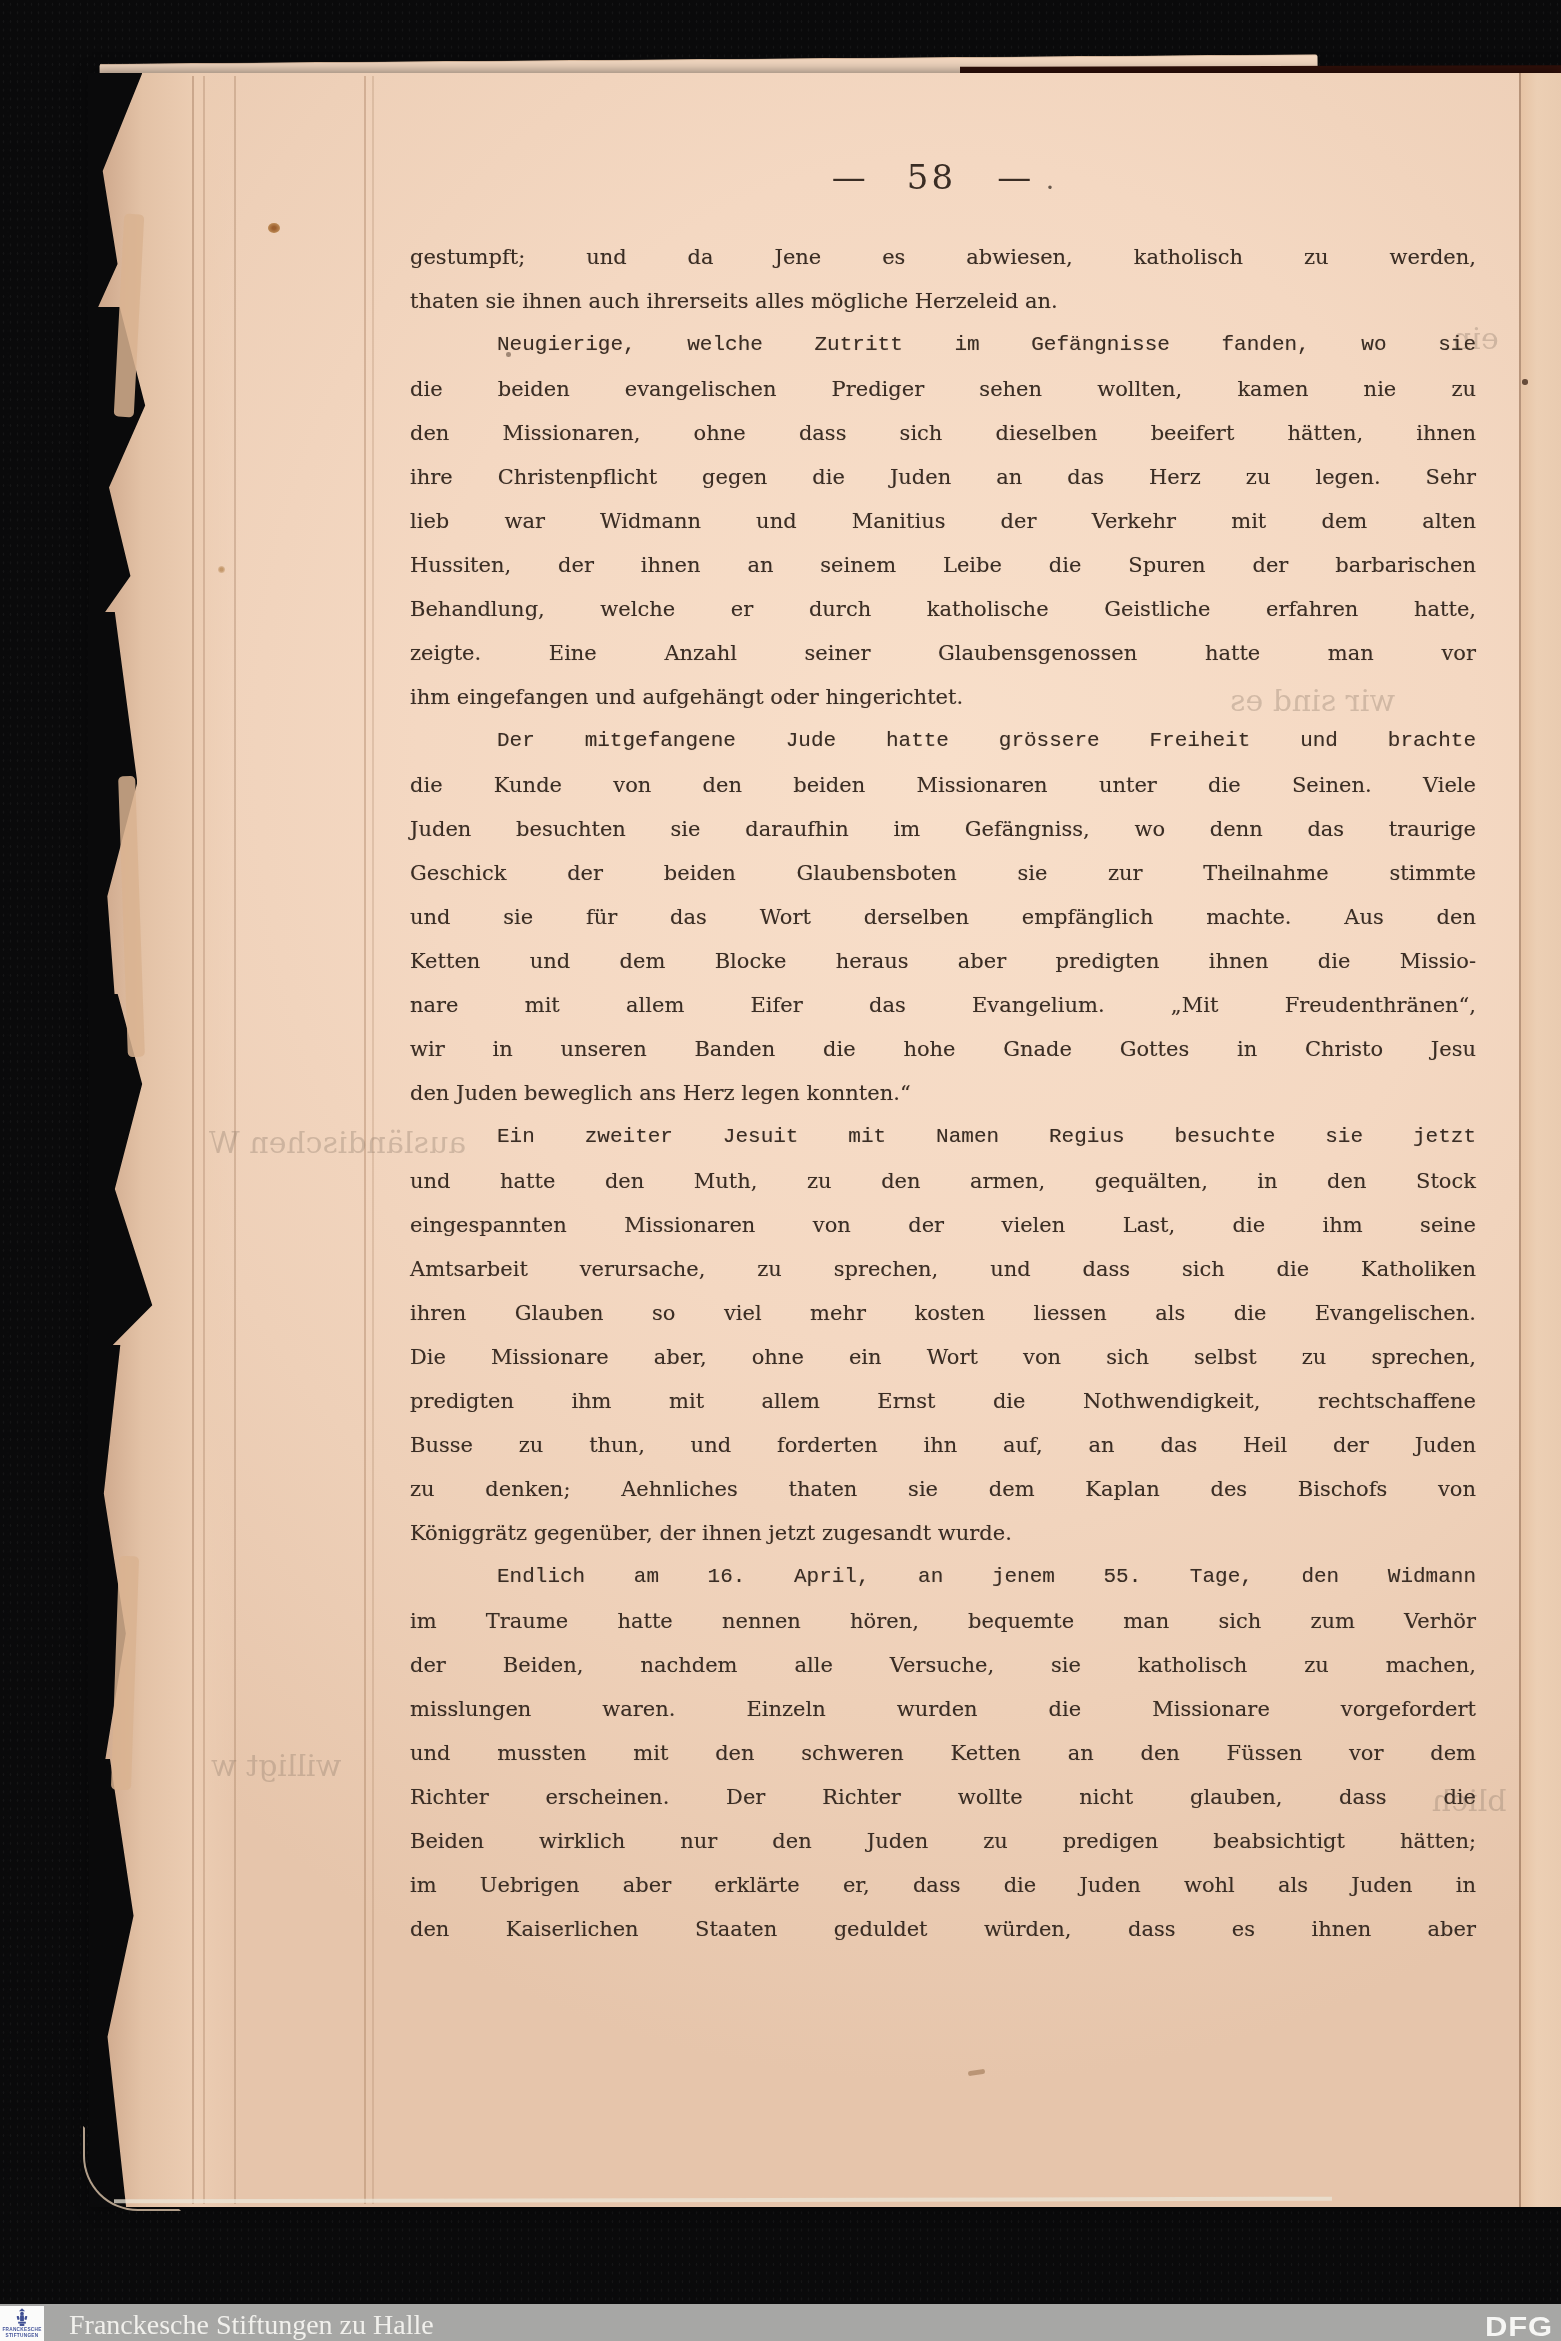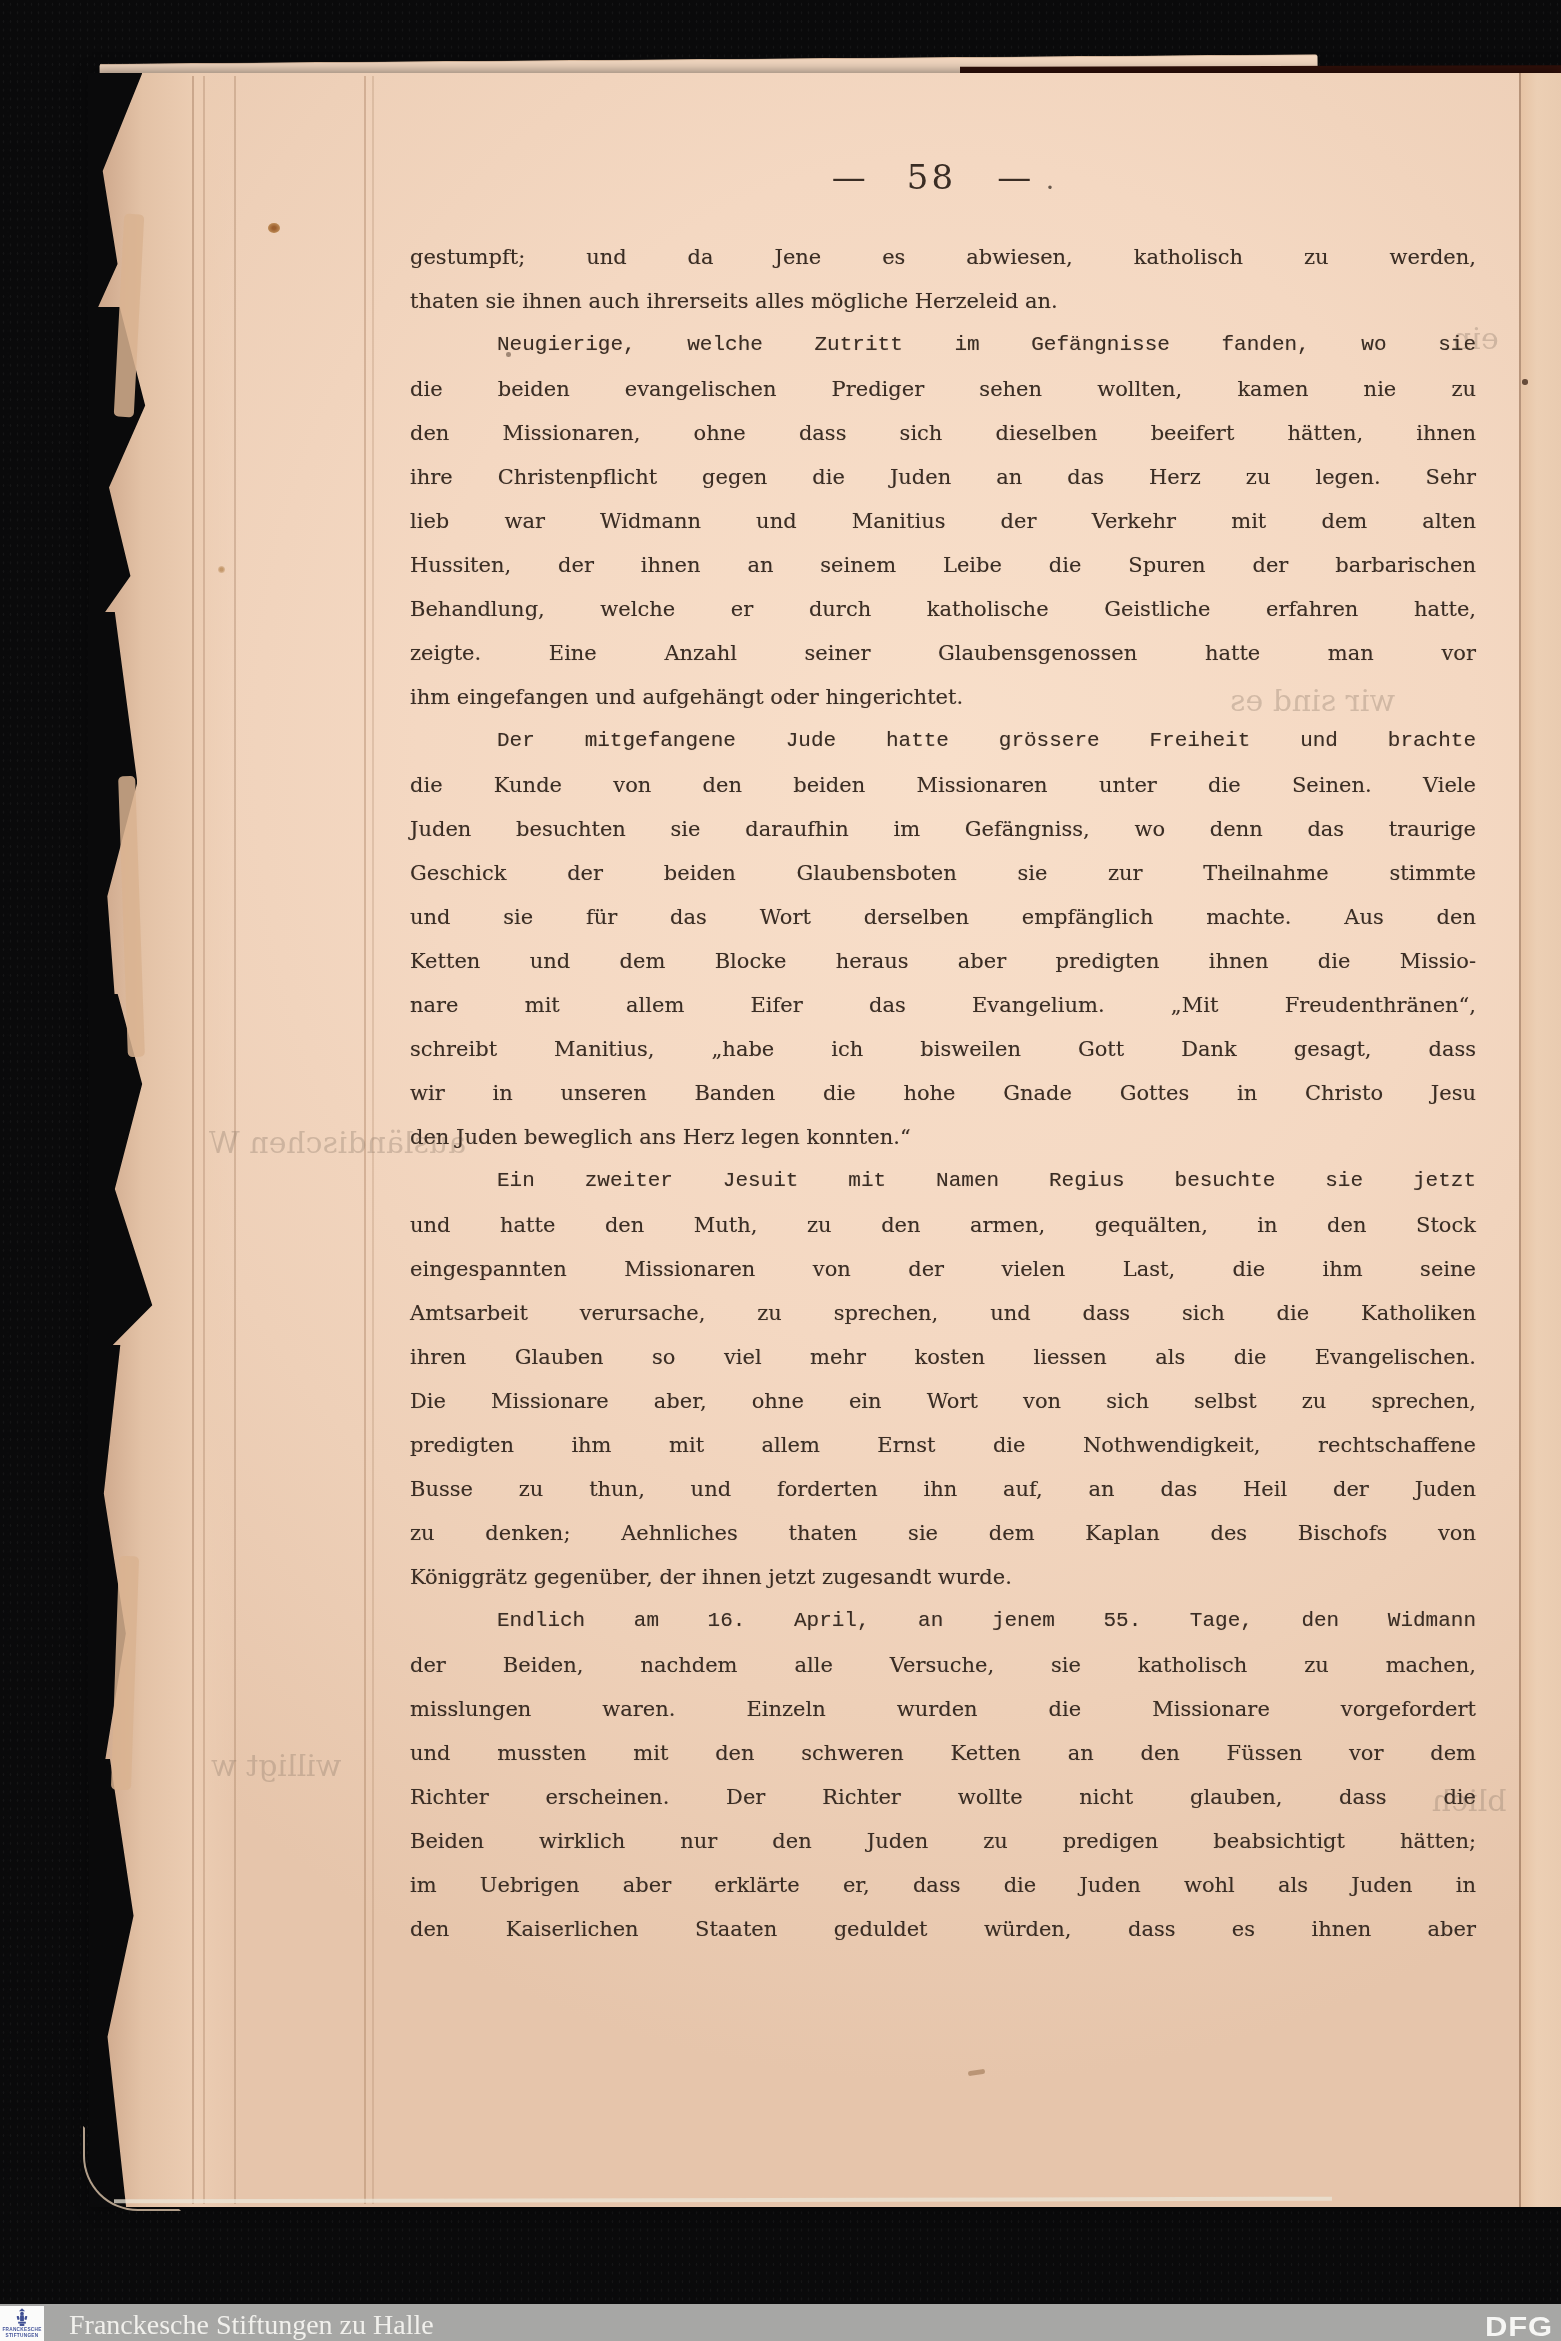--- a/index.html
+++ b/index.html
@@ -180,34 +180,34 @@
       <div class="line">Behandlung, welche er durch katholische Geistliche erfahren hatte,</div>
       <div class="line">zeigte. Eine Anzahl seiner Glaubensgenossen hatte man vor</div>
       <div class="line end">ihm eingefangen und aufgehängt oder hingerichtet.</div>
       <div class="line indent">Der mitgefangene Jude hatte grössere Freiheit und brachte</div>
       <div class="line">die Kunde von den beiden Missionaren unter die Seinen. Viele</div>
       <div class="line">Juden besuchten sie daraufhin im Gefängniss, wo denn das traurige</div>
       <div class="line">Geschick der beiden Glaubensboten sie zur Theilnahme stimmte</div>
       <div class="line">und sie für das Wort derselben empfänglich machte. Aus den</div>
       <div class="line">Ketten und dem Blocke heraus aber predigten ihnen die Missio-</div>
       <div class="line">nare mit allem Eifer das Evangelium. „Mit Freudenthränen“,</div>
-      <div class="line">schreibt Manitius, „habe ich bisweilen Gott Dank gesagt, dass</div>
       <div class="line">wir in unseren Banden die hohe Gnade Gottes in Christo Jesu</div>
       <div class="line end">den Juden beweglich ans Herz legen konnten.“</div>
       <div class="line indent">Ein zweiter Jesuit mit Namen Regius besuchte sie jetzt</div>
       <div class="line">und hatte den Muth, zu den armen, gequälten, in den Stock</div>
       <div class="line">eingespannten Missionaren von der vielen Last, die ihm seine</div>
       <div class="line">Amtsarbeit verursache, zu sprechen, und dass sich die Katholiken</div>
       <div class="line">ihren Glauben so viel mehr kosten liessen als die Evangelischen.</div>
       <div class="line">Die Missionare aber, ohne ein Wort von sich selbst zu sprechen,</div>
       <div class="line">predigten ihm mit allem Ernst die Nothwendigkeit, rechtschaffene</div>
       <div class="line">Busse zu thun, und forderten ihn auf, an das Heil der Juden</div>
       <div class="line">zu denken; Aehnliches thaten sie dem Kaplan des Bischofs von</div>
       <div class="line end">Königgrätz gegenüber, der ihnen jetzt zugesandt wurde.</div>
       <div class="line indent">Endlich am 16. April, an jenem 55. Tage, den Widmann</div>
+      <div class="line">im Traume hatte nennen hören, bequemte man sich zum Verhör</div>
       <div class="line">der Beiden, nachdem alle Versuche, sie katholisch zu machen,</div>
       <div class="line">misslungen waren. Einzeln wurden die Missionare vorgefordert</div>
       <div class="line">und mussten mit den schweren Ketten an den Füssen vor dem</div>
       <div class="line">Richter erscheinen. Der Richter wollte nicht glauben, dass die</div>
       <div class="line">Beiden wirklich nur den Juden zu predigen beabsichtigt hätten;</div>
       <div class="line">im Uebrigen aber erklärte er, dass die Juden wohl als Juden in</div>
       <div class="line">den Kaiserlichen Staaten geduldet würden, dass es ihnen aber</div>
     </div>
 </div>
 

